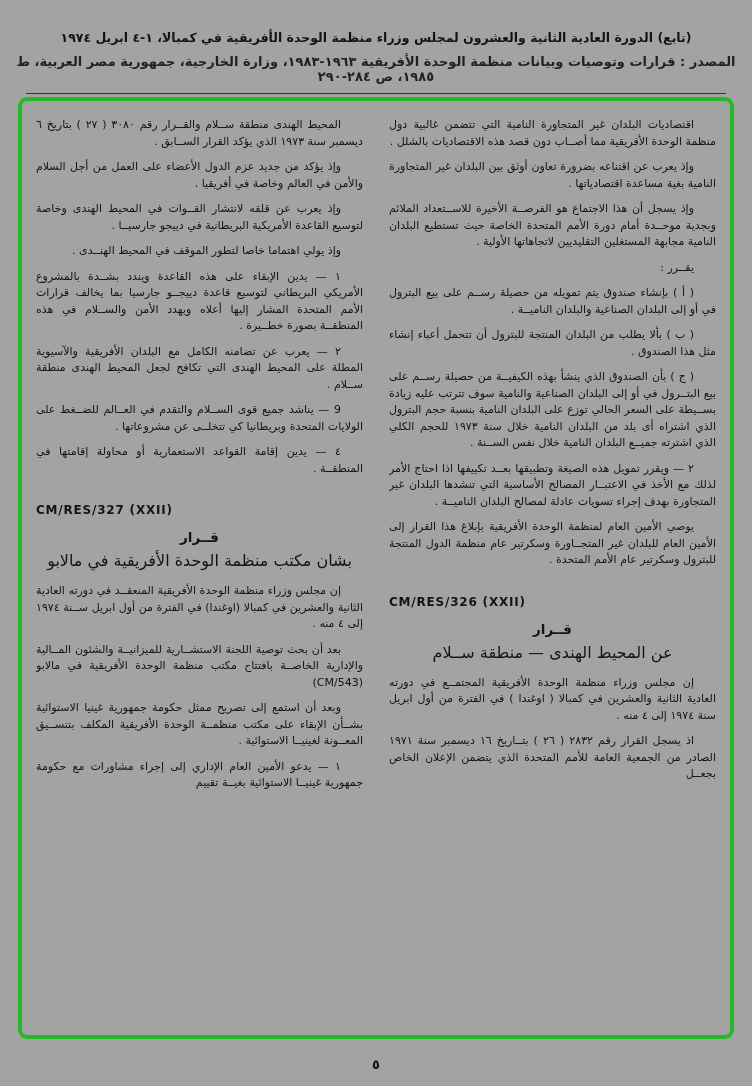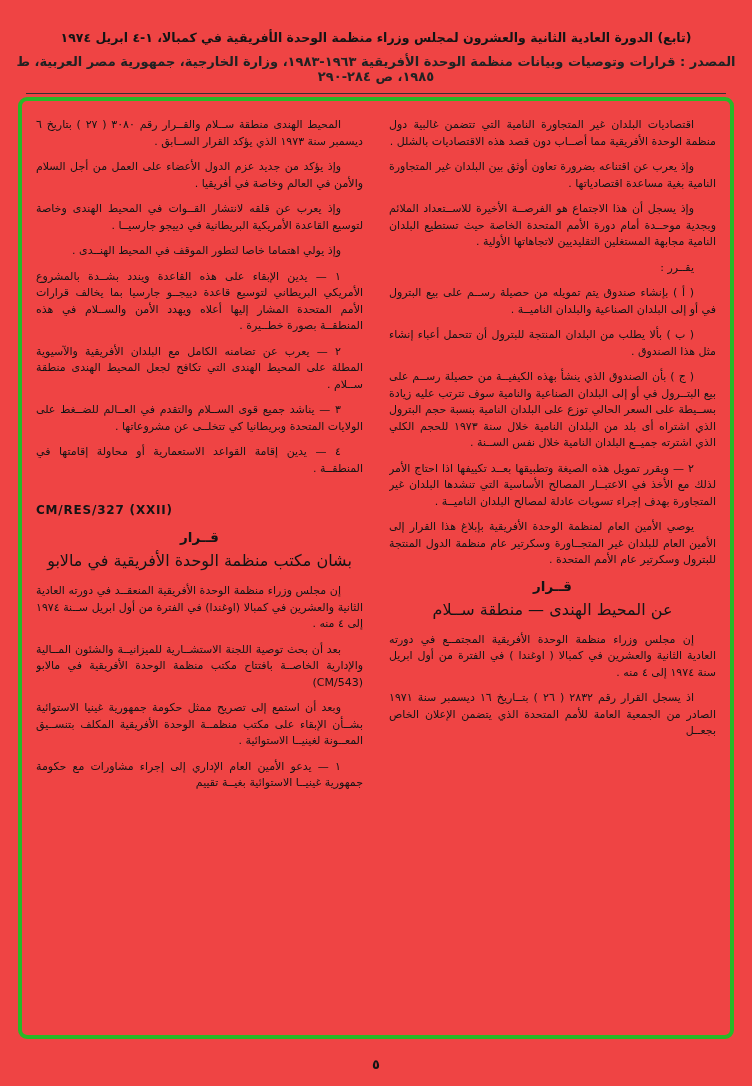--- a/index.html
+++ b/index.html
@@ -1,17 +1,17 @@
 <!DOCTYPE html>
 <html lang="ar"><head>
 <meta charset="utf-8">
 <style>
   html,body{margin:0;padding:0;background:#e8e8e8;}
   .page{
-    width:752px;height:1086px;background:#ef4444;position:relative;
+    width:752px;height:1086px;background:#a3a3a3;position:relative;
     font-family:"DejaVu Sans",sans-serif;color:#141414;margin:0 auto;
     overflow:hidden;
   }
   
   .header{direction:rtl;text-align:center;padding-top:30px;}
   .header-line1{font-size:12.5px;font-weight:bold;letter-spacing:0.2px;}
   .header-line2{font-size:13px;font-weight:bold;margin-top:9px;color:#222;}
   .header-rule{border:0;border-top:1.6px solid #333;margin:9px 26px 0 26px;}
   
   .content-box{
@@ -61,34 +61,35 @@
       <div class="col">
         <p class="para">اقتصاديات البلدان غير المتجاورة النامية التي تتضمن غالبية دول منظمة الوحدة الأفريقية مما أصــاب دون قصد هذه الاقتصاديات بالشلل .</p>
         <p class="para">وإذ يعرب عن اقتناعه بضرورة تعاون أوثق بين البلدان غير المتجاورة النامية بغية مساعدة اقتصادياتها .</p>
         <p class="para">وإذ يسجل أن هذا الاجتماع هو الفرصــة الأخيرة للاســتعداد الملائم وبجدية موحــدة أمام دورة الأمم المتحدة الخاصة حيث تستطيع البلدان النامية مجابهة المستغلين التقليديين لاتجاهاتها الأولية .</p>
         <p class="para">يقــرر :</p>
         <p class="para">( أ ) بإنشاء صندوق يتم تمويله من حصيلة رســم على بيع البترول في أو إلى البلدان الصناعية والبلدان الناميــة .</p>
         <p class="para">( ب ) بألا يطلب من البلدان المنتجة للبترول أن تتحمل أعباء إنشاء مثل هذا الصندوق .</p>
         <p class="para">( ج ) بأن الصندوق الذي ينشأ بهذه الكيفيــة من حصيلة رســم على بيع البتــرول في أو إلى البلدان الصناعية والنامية سوف تترتب عليه زيادة بســيطة على السعر الحالي توزع على البلدان النامية بنسبة حجم البترول الذي اشتراه أى بلد من البلدان النامية خلال سنة ١٩٧٣ للحجم الكلي الذي اشترته جميــع البلدان النامية خلال نفس الســنة .</p>
         <p class="para">٢ — ويقرر تمويل هذه الصيغة وتطبيقها بعــد تكييفها اذا احتاج الأمر لذلك مع الأخذ في الاعتبــار المصالح الأساسية التي تنشدها البلدان غير المتجاورة بهدف إجراء تسويات عادلة لمصالح البلدان الناميــة .</p>
         <p class="para">يوصي الأمين العام لمنظمة الوحدة الأفريقية بإبلاغ هذا القرار إلى الأمين العام للبلدان غير المتجــاورة وسكرتير عام منظمة الدول المنتجة للبترول وسكرتير عام الأمم المتحدة .</p>
+        <p class="res-code">CM/RES/326 (XXII)</p>
         <p class="res-title">قــرار</p>
         <p class="res-subtitle">عن المحيط الهندى — منطقة ســلام</p>
         <p class="para">إن مجلس وزراء منظمة الوحدة الأفريقية المجتمــع في دورته العادية الثانية والعشرين في كمبالا ( اوغندا ) في الفترة من أول ابريل سنة ١٩٧٤ إلى ٤ منه .</p>
         <p class="para">اذ يسجل القرار رقم ٢٨٣٢ ( ٢٦ ) بتــاريخ ١٦ ديسمبر سنة ١٩٧١ الصادر من الجمعية العامة للأمم المتحدة الذي يتضمن الإعلان الخاص بجعــل</p>
       </div>
 
       <div class="col">
         <p class="para">المحيط الهندى منطقة ســلام والقــرار رقم ٣٠٨٠ ( ٢٧ ) بتاريخ ٦ ديسمبر سنة ١٩٧٣ الذي يؤكد القرار الســابق .</p>
         <p class="para">وإذ يؤكد من جديد عزم الدول الأعضاء على العمل من أجل السلام والأمن في العالم وخاصة في أفريقيا .</p>
         <p class="para">وإذ يعرب عن قلقه لانتشار القــوات في المحيط الهندى وخاصة لتوسيع القاعدة الأمريكية البريطانية في دييجو جارسيــا .</p>
         <p class="para">وإذ يولي اهتماما خاصا لتطور الموقف في المحيط الهنــدى .</p>
         <p class="para">١ — يدين الإبقاء على هذه القاعدة ويندد بشــدة بالمشروع الأمريكي البريطاني لتوسيع قاعدة دييجــو جارسيا بما يخالف قرارات الأمم المتحدة المشار إليها أعلاه ويهدد الأمن والســلام في هذه المنطقــة بصورة خطــيرة .</p>
         <p class="para">٢ — يعرب عن تضامنه الكامل مع البلدان الأفريقية والآسيوية المطلة على المحيط الهندى التي تكافح لجعل المحيط الهندى منطقة ســلام .</p>
-        <p class="para">٣ — يناشد جميع قوى الســلام والتقدم في العــالم للضــغط على الولايات المتحدة وبريطانيا كي تتخلــى عن مشروعاتها .</p>
+        <p class="para">9 — يناشد جميع قوى الســلام والتقدم في العــالم للضــغط على الولايات المتحدة وبريطانيا كي تتخلــى عن مشروعاتها .</p>
         <p class="para">٤ — يدين إقامة القواعد الاستعمارية أو محاولة إقامتها في المنطقــة .</p>
         <p class="res-code">CM/RES/327 (XXII)</p>
         <p class="res-title">قــرار</p>
         <p class="res-subtitle">بشان مكتب منظمة الوحدة الأفريقية في مالابو</p>
         <p class="para">إن مجلس وزراء منظمة الوحدة الأفريقية المنعقــد في دورته العادية الثانية والعشرين في كمبالا (اوغندا) في الفترة من أول ابريل ســنة ١٩٧٤ إلى ٤ منه .</p>
         <p class="para">بعد أن بحث توصية اللجنة الاستشــارية للميزانيــة والشئون المــالية والإدارية الخاصــة بافتتاح مكتب منظمة الوحدة الأفريقية في مالابو (CM/543)</p>
         <p class="para">وبعد أن استمع إلى تصريح ممثل حكومة جمهورية غينيا الاستوائية بشــأن الإبقاء على مكتب منظمــة الوحدة الأفريقية المكلف بتنســيق المعــونة لغينيــا الاستوائية .</p>
         <p class="para">١ — يدعو الأمين العام الإداري إلى إجراء مشاورات مع حكومة جمهورية غينيــا الاستوائية بغيــة تقييم</p>
       </div>
 

